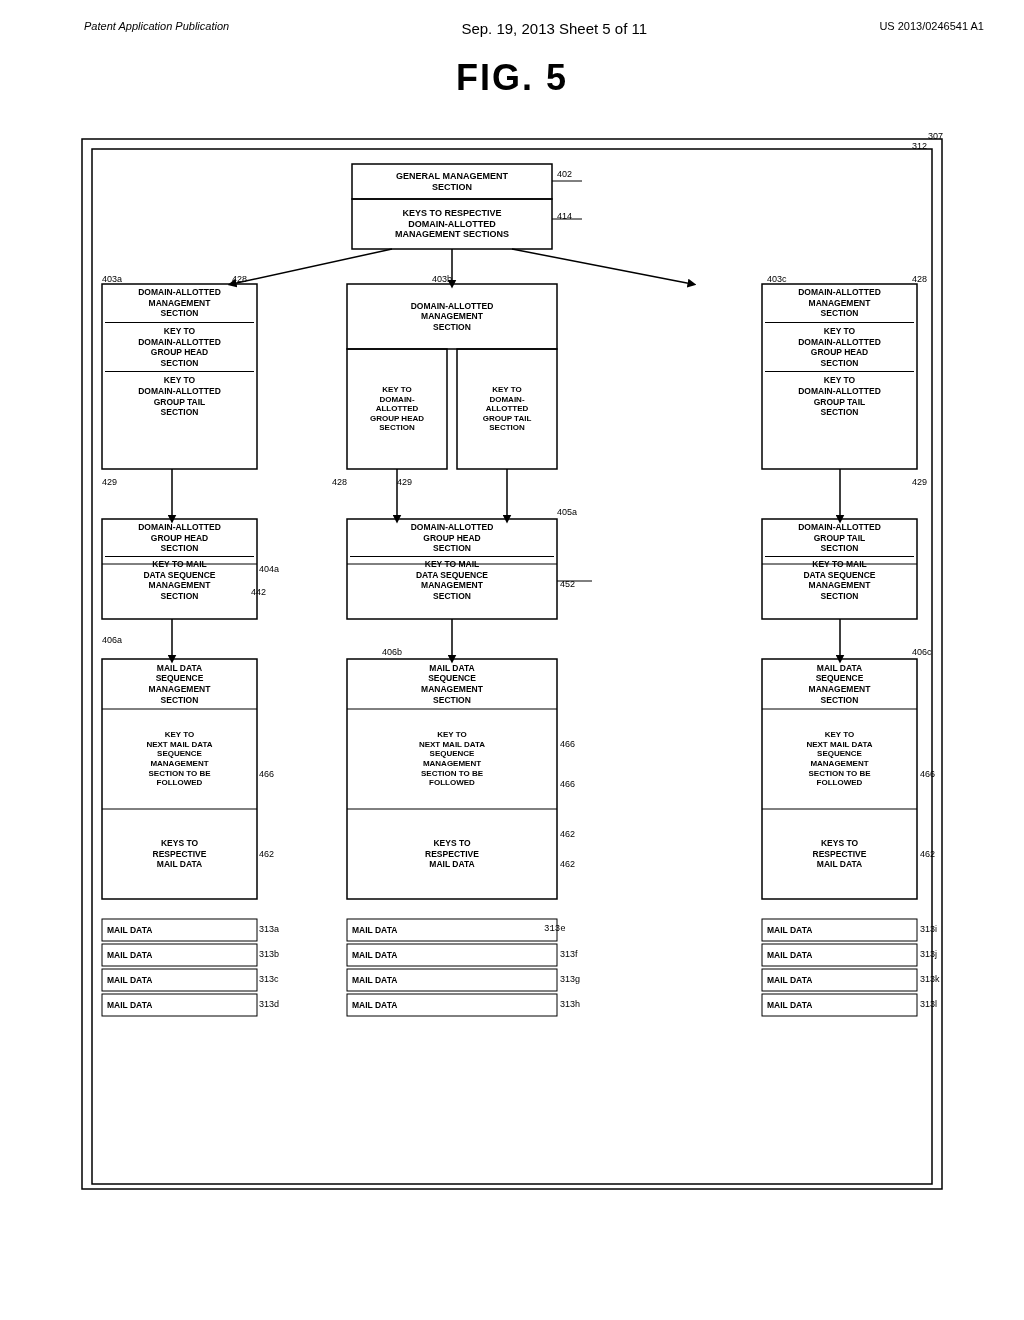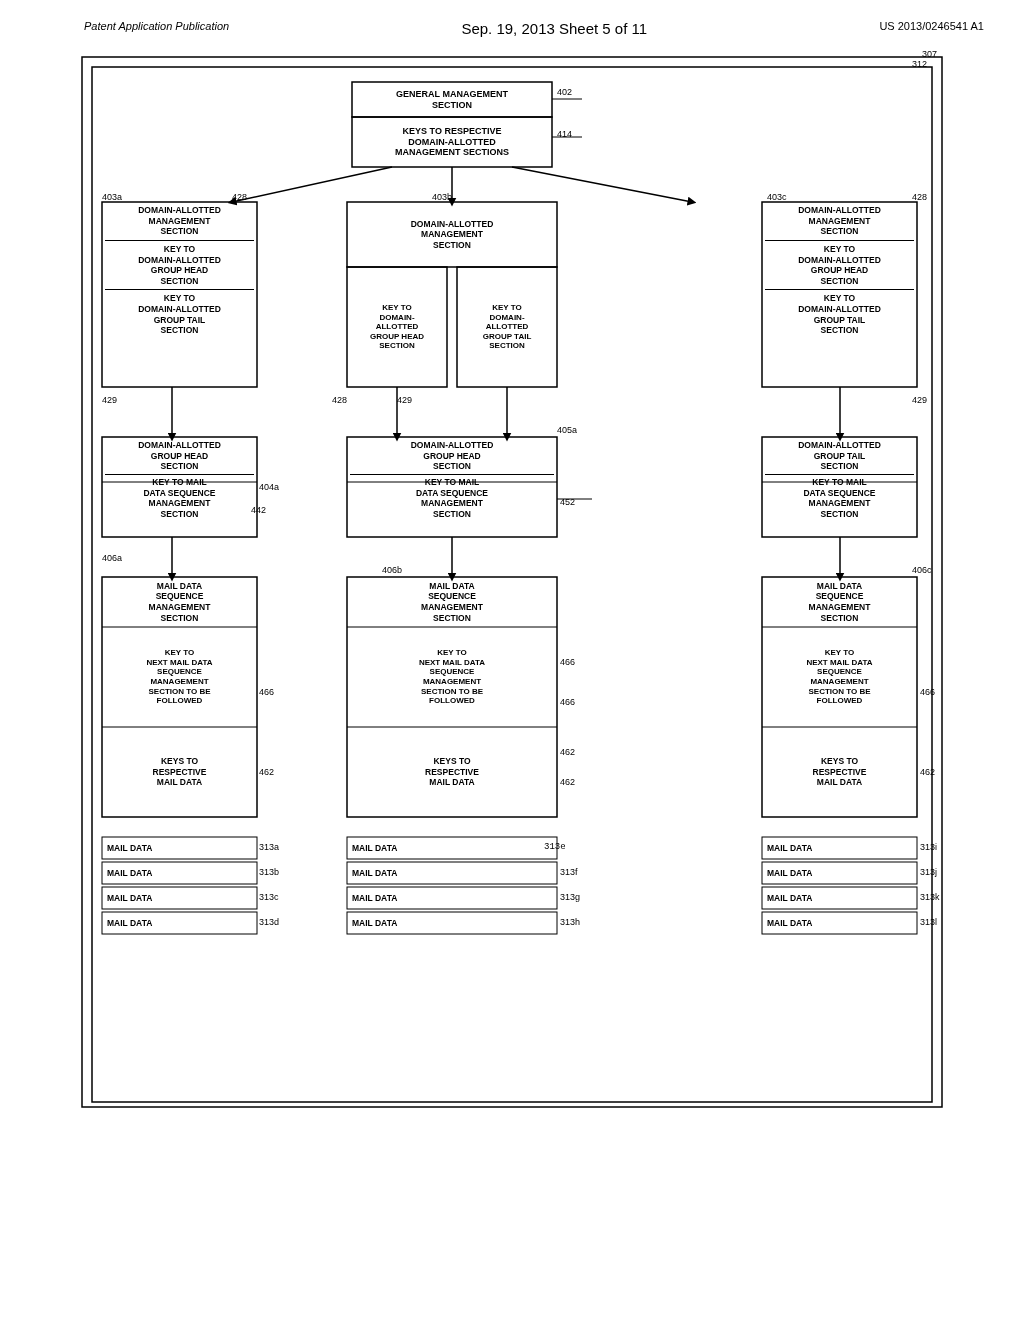--- a/index.html
+++ b/index.html
@@ -73,20 +73,21 @@
 <body>
 
 <div class="page">
 
   <div class="header">
     <span class="header-left">Patent Application Publication</span>
     <span class="header-center">Sep. 19, 2013  Sheet 5 of 11</span>
     <span class="header-right">US 2013/0246541 A1</span>
   </div>
 
+  <div class="figure-title">FIG. 5</div>
 
   <div class="diagram">
     <div class="diagram-inner">
 
       <svg class="diagram-svg" viewBox="0 0 880 1100" xmlns="http://www.w3.org/2000/svg">
 
         <rect x="10" y="10" width="860" height="1050" fill="none" stroke="#000" stroke-width="1.5"></rect>
 
         <rect x="20" y="20" width="840" height="1035" fill="none" stroke="#000" stroke-width="1.5"></rect>
 
@@ -168,21 +169,21 @@
 
         <defs>
           <marker id="arrow" markerWidth="6" markerHeight="6" refX="3" refY="3" orient="auto">
             <path d="M0,0 L0,6 L6,3 z" fill="#000"></path>
           </marker>
         </defs>
 
         <line x1="485" y1="452" x2="520" y2="452" stroke="#000" stroke-width="1"></line>
       </svg>
 
-      <span class="ref" style="top:2px; right:15px;text-align:right;">307</span>
+      <span class="ref" style="top:2px; right:9px;text-align:right;">307</span>
 
       <span class="ref" style="top:12px; right:25px;">312</span>
 
       <div style="position:absolute; top:35px; left:280px; width:200px; height:35px; display:flex; align-items:center; justify-content:center; font-size:9px; font-weight:bold; text-align:center; line-height:1.2;">
         GENERAL MANAGEMENT<br>SECTION
       </div>
 
       <span class="ref" style="top:40px; left:485px;">402</span>
 
       <div style="position:absolute; top:70px; left:280px; width:200px; height:50px; display:flex; align-items:center; justify-content:center; font-size:9px; font-weight:bold; text-align:center; line-height:1.2;">

